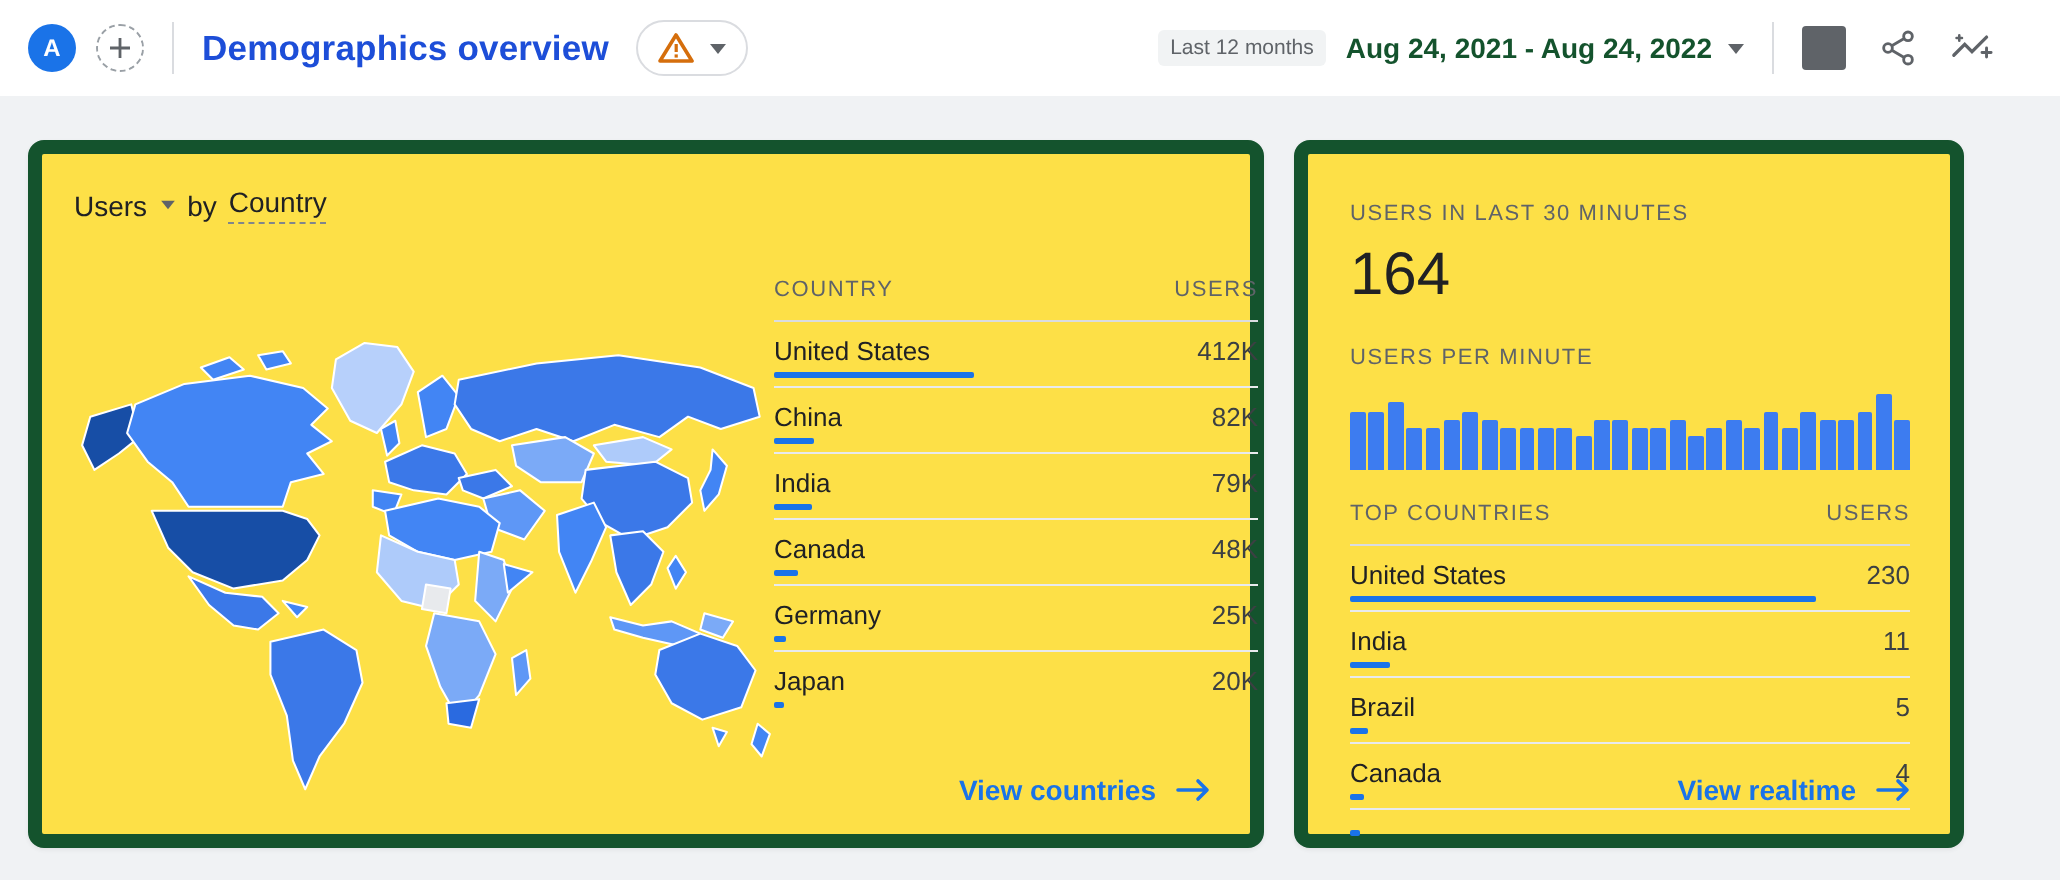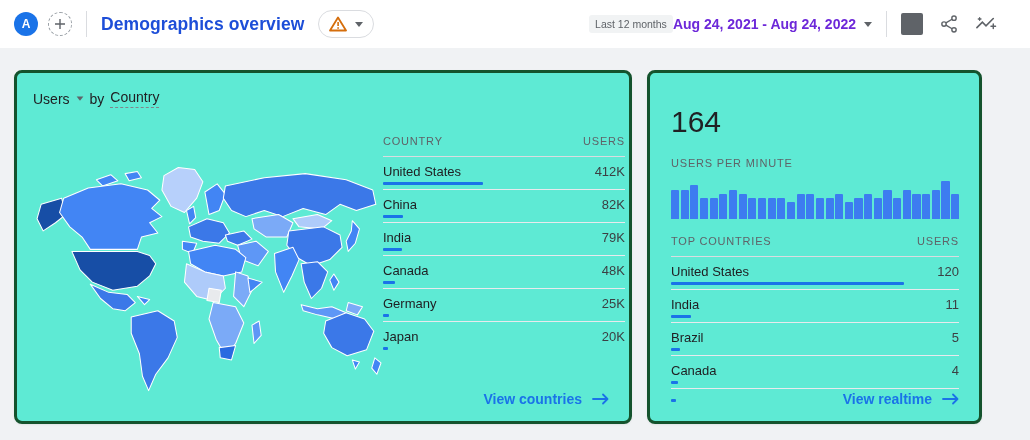--- a/index.html
+++ b/index.html
@@ -29,31 +29,31 @@
     margin-left:14px; height:28px; border:1px solid #dadce0; border-radius:14px;
     display:flex; align-items:center; gap:8px; padding:0 10px; background:#fff; cursor:pointer;
   }
   .caret-down {
     width:0; height:0; border-left:4.5px solid transparent; border-right:4.5px solid transparent;
     border-top:5px solid #5f6368; display:inline-block;
   }
   .topbar-right { margin-left:auto; display:flex; align-items:center; }
   .date-badge {
     background:#f1f3f4; color:#5f6368; font-size:10.5px; padding:3px 6px; border-radius:3px;
-    margin-right:0; white-space:nowrap;
+    margin-right:10px; white-space:nowrap;
   }
   .date-range { display:flex; align-items:center; gap:8px; cursor:pointer; }
-  .date-text { font-size:14px; font-weight:bold; color:#6d28d9; white-space:nowrap; }
+  .date-text { font-size:14px; font-weight:bold; color:#14532d; white-space:nowrap; }
   .square-swatch { width:22px; height:22px; background:#5f6368; border-radius:2px; cursor:pointer; }
   .icon-btn { background:none; border:none; cursor:pointer; display:flex; align-items:center; }
   .topbar-right .vdivider { margin:0 14px; }
   .topbar-right .gap { width:16px; }
   
   .card {
-    position:absolute; top:70px; background:#5eead4; border:3px solid #14532d; border-radius:8px;
+    position:absolute; top:70px; background:#fde047; border:7px solid #14532d; border-radius:8px;
     box-shadow:0 1px 2px rgba(60,64,67,.08); height:354px;
   }
   .card-left  { left:14px;  width:618px; }
   .card-right { left:647px; width:335px; }
   
   .lc-header {
     position:absolute; left:16px; top:16px; display:flex; align-items:center; gap:6px;
     font-size:14px; color:#202124;
   }
   .metric-selector { display:flex; align-items:center; gap:6px; cursor:pointer; }
@@ -261,20 +261,21 @@
   <a class="card-footer-link">
     <span>View countries</span>
     <svg width="17" height="12" viewBox="0 0 17 12">
       <path d="M1 6 h14 M11 1.5 L15.5 6 L11 10.5" fill="none" stroke="#1a73e8" stroke-width="1.8" stroke-linecap="round" stroke-linejoin="round"></path>
     </svg>
   </a>
 </section>
 
 <section class="card card-right">
   <div class="rc-pad">
+    <div class="rc-label">USERS IN LAST 30 MINUTES</div>
     <div class="rc-count">164</div>
     <div class="rc-label">USERS PER MINUTE</div>
 
     <div class="minute-chart">
         <div class="minute-bar" style="height: 70%; background: rgb(61, 124, 240);"></div>
         <div class="minute-bar" style="height: 70%; background: rgb(61, 124, 240);"></div>
         <div class="minute-bar" style="height: 80%; background: rgb(61, 124, 240);"></div>
         <div class="minute-bar" style="height: 50%; background: rgb(61, 124, 240);"></div>
         <div class="minute-bar" style="height: 50%; background: rgb(61, 124, 240);"></div>
         <div class="minute-bar" style="height: 60%; background: rgb(61, 124, 240);"></div>
@@ -305,21 +306,21 @@
       </div>
 
     <div class="mini-table" style="position:static;">
       <div class="tbl-head">
         <span>TOP COUNTRIES</span>
         <span>USERS</span>
       </div>
       <div class="tbl-row">
         <div class="tbl-line">
             <span class="cell-country">United States</span>
-            <span class="cell-users">120</span>
+            <span class="cell-users">230</span>
           </div>
         <div class="bar-track">
             <div class="bar-fill" style="width: 100%;"></div>
           </div>
       </div>
       <div class="tbl-row">
         <div class="tbl-line">
             <span class="cell-country">India</span>
             <span class="cell-users">11</span>
           </div>

